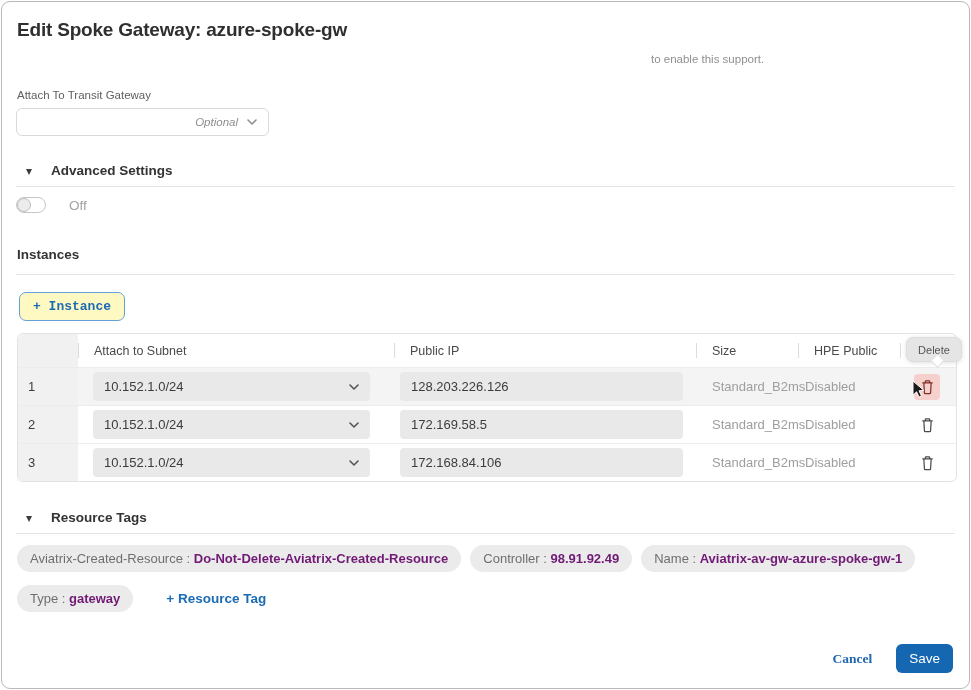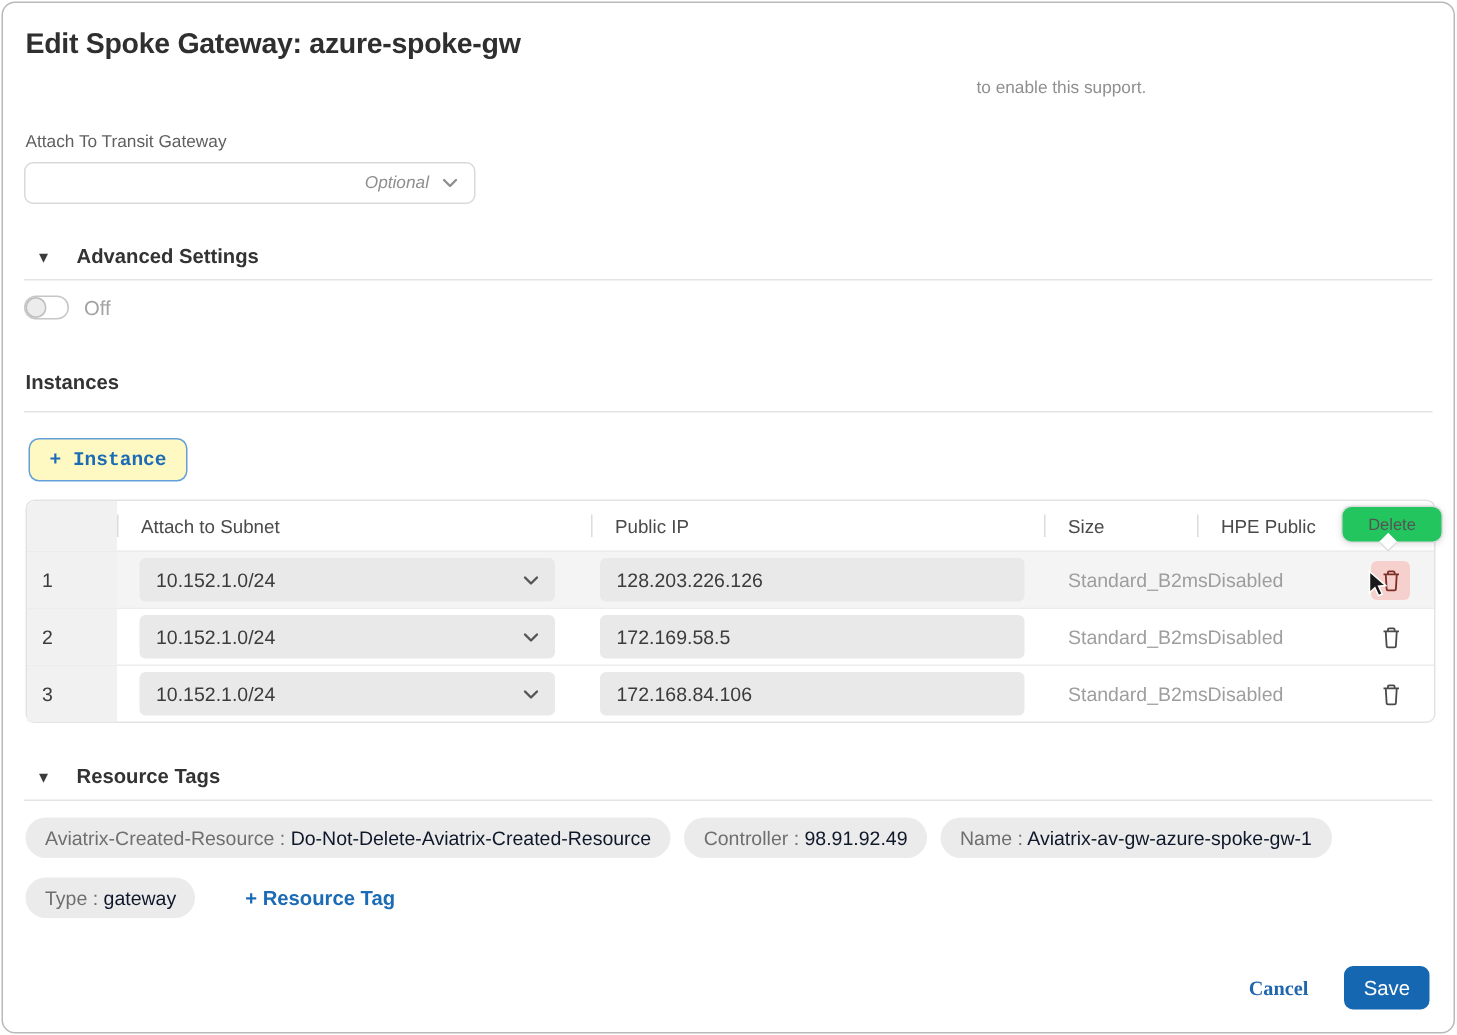--- a/index.html
+++ b/index.html
@@ -8,31 +8,31 @@
   }
   *{box-sizing:border-box;margin:0;padding:0}
   html,body{background:#fff}
   body{font-family:"Liberation Sans","DejaVu Sans",sans-serif;width:971px;height:690px;}
   .page{position:relative;width:969px;height:688px;margin:1px;background:#fff;
         border:1px solid #b9b9b9;border-radius:9px;overflow:hidden;}
   .content{padding:0 14px;}
   .page-title{margin:17px 0 0 1px;font-size:19px;font-weight:700;color:var(--text-dark);letter-spacing:-.2px}
   .top-note{position:absolute;left:649px;top:51px;font-size:11.5px;color:#8f8f8f}
   .field-label{margin:48px 0 0 1px;font-size:11.5px;color:var(--text-mid)}
-  .select-box{margin-top:7px;width:301px;height:28px;border:1px solid #d9d9d9;border-radius:6px;
+  .select-box{margin-top:7px;width:253px;height:28px;border:1px solid #d9d9d9;border-radius:6px;
       display:flex;align-items:center;justify-content:flex-end;gap:9px;padding-right:11px;background:#fff;cursor:pointer}
   .select-box .placeholder{font-size:11.5px;font-style:italic;color:#8f8f8f}
   .chev{width:10px;height:6px;stroke:#8f8f8f;fill:none;stroke-width:1.6;stroke-linecap:round;stroke-linejoin:round}
   .section-head{display:flex;align-items:center;gap:19px;margin-left:10px}
   .section-head .caret{font-size:12px;color:#3c3c3c;cursor:pointer;line-height:1}
   .section-head .sec-title{font-size:13.5px;font-weight:700;color:#333}
   .adv-head{margin-top:27px}
   .divider{border-bottom:1px solid var(--divider);margin-top:8px}
   .bgp-label{margin:12px 0 0 1px;font-size:11.5px;color:#787878}
-  .toggle-row{display:flex;align-items:center;gap:10px;margin:10px 0 0 0}
+  .toggle-row{display:flex;align-items:center;gap:23px;margin:10px 0 0 0}
   .toggle{width:30px;height:16px;border:1px solid #c6c6c6;border-radius:9px;background:#fff;position:relative;cursor:pointer}
   .toggle .knob{position:absolute;left:0px;top:0px;width:14px;height:14px;border:1px solid #bdbdbd;
       border-radius:50%;background:#ececec}
   .toggle-state{font-size:13.5px;color:#a3a3a3}
   .instances-title{margin:34px 0 0 1px;font-size:13.5px;font-weight:700;color:#333}
   .instances-divider{margin-top:12px}
   .add-instance{display:inline-flex;align-items:center;margin:17px 0 0 3px;padding:6px 13px;
       background:#fef9c3;border:1.5px solid var(--accent-border);border-radius:7px;
       color:var(--accent);font-size:13px;font-weight:700;cursor:pointer;font-family:Liberation Mono, monospace}
   .itable{position:relative;margin:12px 0 0 1px;width:940px;border:1px solid #e3e3e3;border-radius:6px;background:#fff}
@@ -51,31 +51,31 @@
       display:flex;align-items:center;padding:0 11px;font-size:13px;color:#3c3c3c;cursor:pointer}
   .ctl-select .chev{margin-left:auto;stroke:#555}
   .ctl-input{width:283px;height:29px;margin-left:6px;background:var(--pill);border:none;border-radius:4px;
       padding:0 11px;font-size:13px;color:#3c3c3c;font-family:inherit}
   .muted{font-size:13px;color:#9e9e9e;padding-left:16px;white-space:nowrap}
   .muted.hpe{padding-left:7px}
   .del-btn{margin-left:14px;width:26px;height:26px;border:none;background:transparent;border-radius:4px;
       display:flex;align-items:center;justify-content:center;color:#4a4a4a;cursor:pointer}
   .del-btn svg{width:15px;height:16px}
   .del-btn.danger{background:var(--danger-bg);color:var(--danger)}
-  .tooltip{position:absolute;top:3px;right:-6px;width:68px;height:25px;background:#22c55e;border:1px solid #dcdcdc;
+  .tooltip{position:absolute;top:3px;right:-6px;width:56px;height:25px;background:#e5e5e5;border:1px solid #dcdcdc;
       border-radius:7px;box-shadow:0 1px 5px rgba(0,0,0,.12);display:flex;align-items:center;justify-content:center;
       font-size:11px;color:#555;z-index:5}
   .tooltip::after{content:"";position:absolute;bottom:-4.5px;left:26px;width:8px;height:8px;background:#fff;
       border-right:1px solid #dcdcdc;border-bottom:1px solid #dcdcdc;transform:rotate(45deg)}
   .cursor{position:absolute;left:893px;top:46px;z-index:6}
   .rt-head{margin-top:28px}
   .tags{display:flex;flex-wrap:wrap;align-items:center;gap:13px 9px;margin:11px 0 0 1px;max-width:900px}
   .tag{background:#ebebeb;border-radius:14px;padding:6px 13px;font-size:13px;white-space:nowrap}
   .tag .k{color:#6f6f6f}
-  .tag .v{color:#0f172a;font-weight:400}
+  .tag .v{color:#701a75;font-weight:700}
   .add-tag{margin-left:24px;background:none;border:none;color:var(--accent);font-size:13.5px;font-weight:700;
       cursor:pointer;font-family:inherit}
   .footer{position:absolute;right:16px;bottom:15px;display:flex;align-items:center;gap:24px}
   .cancel-link{background:none;border:none;color:#1f66af;font-size:13.5px;font-weight:700;cursor:pointer;font-family:Liberation Serif, serif}
   .save-btn{background:#1467b0;border:none;border-radius:6px;color:#fff;font-size:13.5px;font-weight:400;
       padding:7px 13px;cursor:pointer;font-family:inherit}
 </style>
 </head>
 <body>
 

